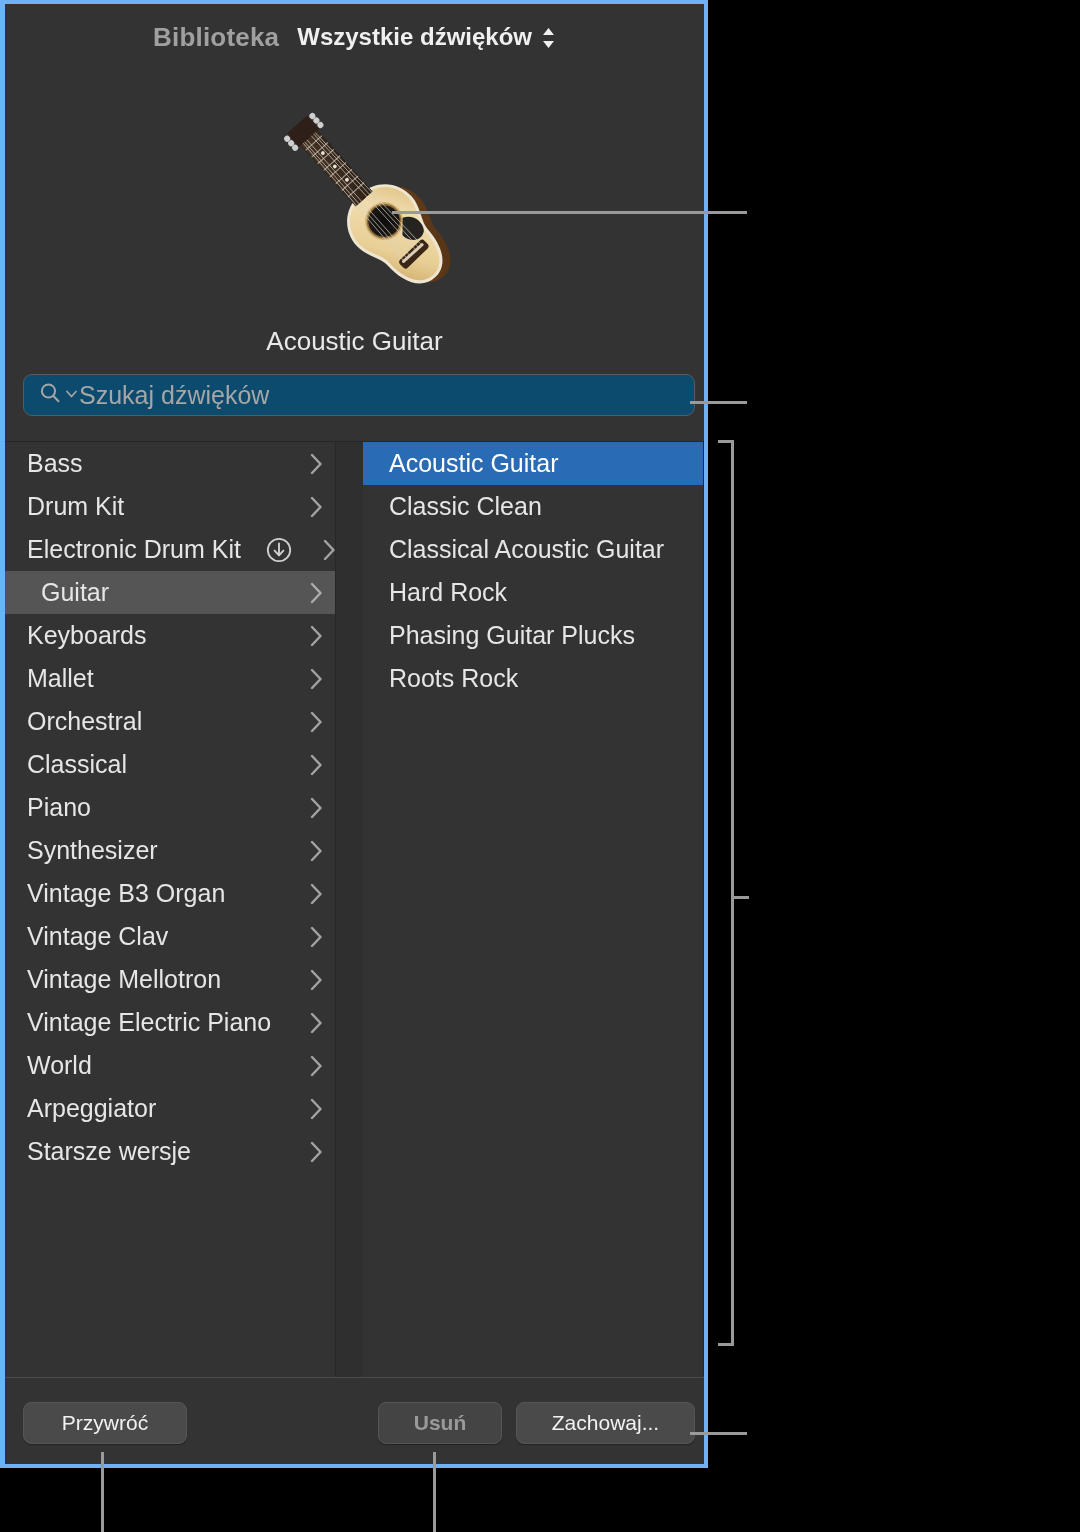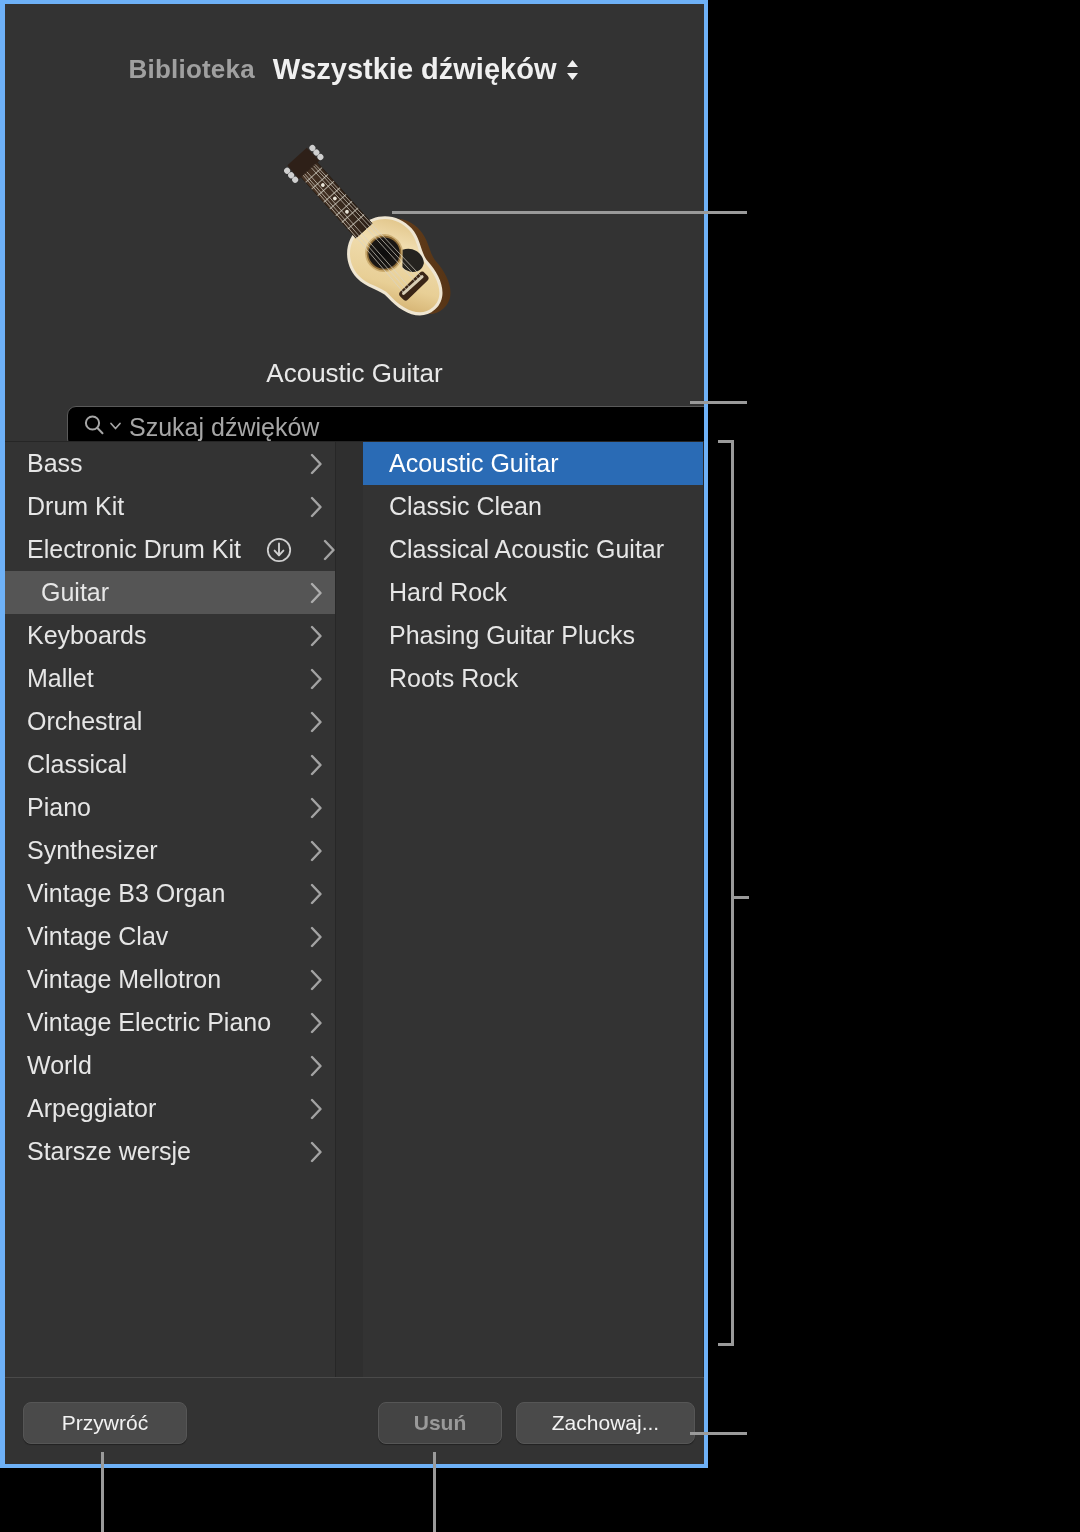--- a/index.html
+++ b/index.html
@@ -21,28 +21,27 @@
     box-sizing: border-box;
     overflow: hidden;
   }
 
   
   #library-header {
     height: 66px;
     display: flex; align-items: center; justify-content: center;
     gap: 18px;
     background: #333333;
-    margin-top: 32px;
   }
   #header-title {
     font-size: 26px; font-weight: bold; color: #a0a0a0; letter-spacing: .2px;
   }
   #header-menu {
     display: flex; align-items: center; gap: 9px;
-    font-size: 29px; font-weight: bold; color: #f0f0f0;
+    font-size: 24px; font-weight: bold; color: #f0f0f0;
   }
   .updown-icon { display:inline-block; width: 15px; height: 26px; position: relative; }
   .updown-icon svg { position:absolute; top:2px; left:0; }
 
   
   #preview-area {
     height: 300px; position: relative;
     background: #333333;
   }
   #guitar-wrap {
@@ -52,27 +51,26 @@
   #preview-name {
     position: absolute; left: 0; right: 0; top: 256px;
     text-align: center; font-size: 26px; color: #e8e8e8;
   }
 
   
   #search-row { height: 54px; position: relative; }
   #search-field {
     position: absolute; left: 18px; top: 4px;
     width: 672px; height: 42px;
-    background: #000000;
+    background: #0c4a6e;
     border: 1px solid #5a5a5a;
     border-radius: 9px;
     box-sizing: border-box;
-    display: flex; align-items: center; gap: 7px;
+    display: flex; align-items: center; gap: 1px;
     padding: 0 14px;
-    margin-left: 44px;
   }
   #search-placeholder { font-size: 25px; color: #a6a6a6; }
   .search-icon-group { display:flex; align-items:center; gap:3px; }
 
   
   #browser {
     position: absolute; left: 0; top: 437px; right: 0;
     height: 935px;
     display: flex;
     border-top: 1px solid #262626;

